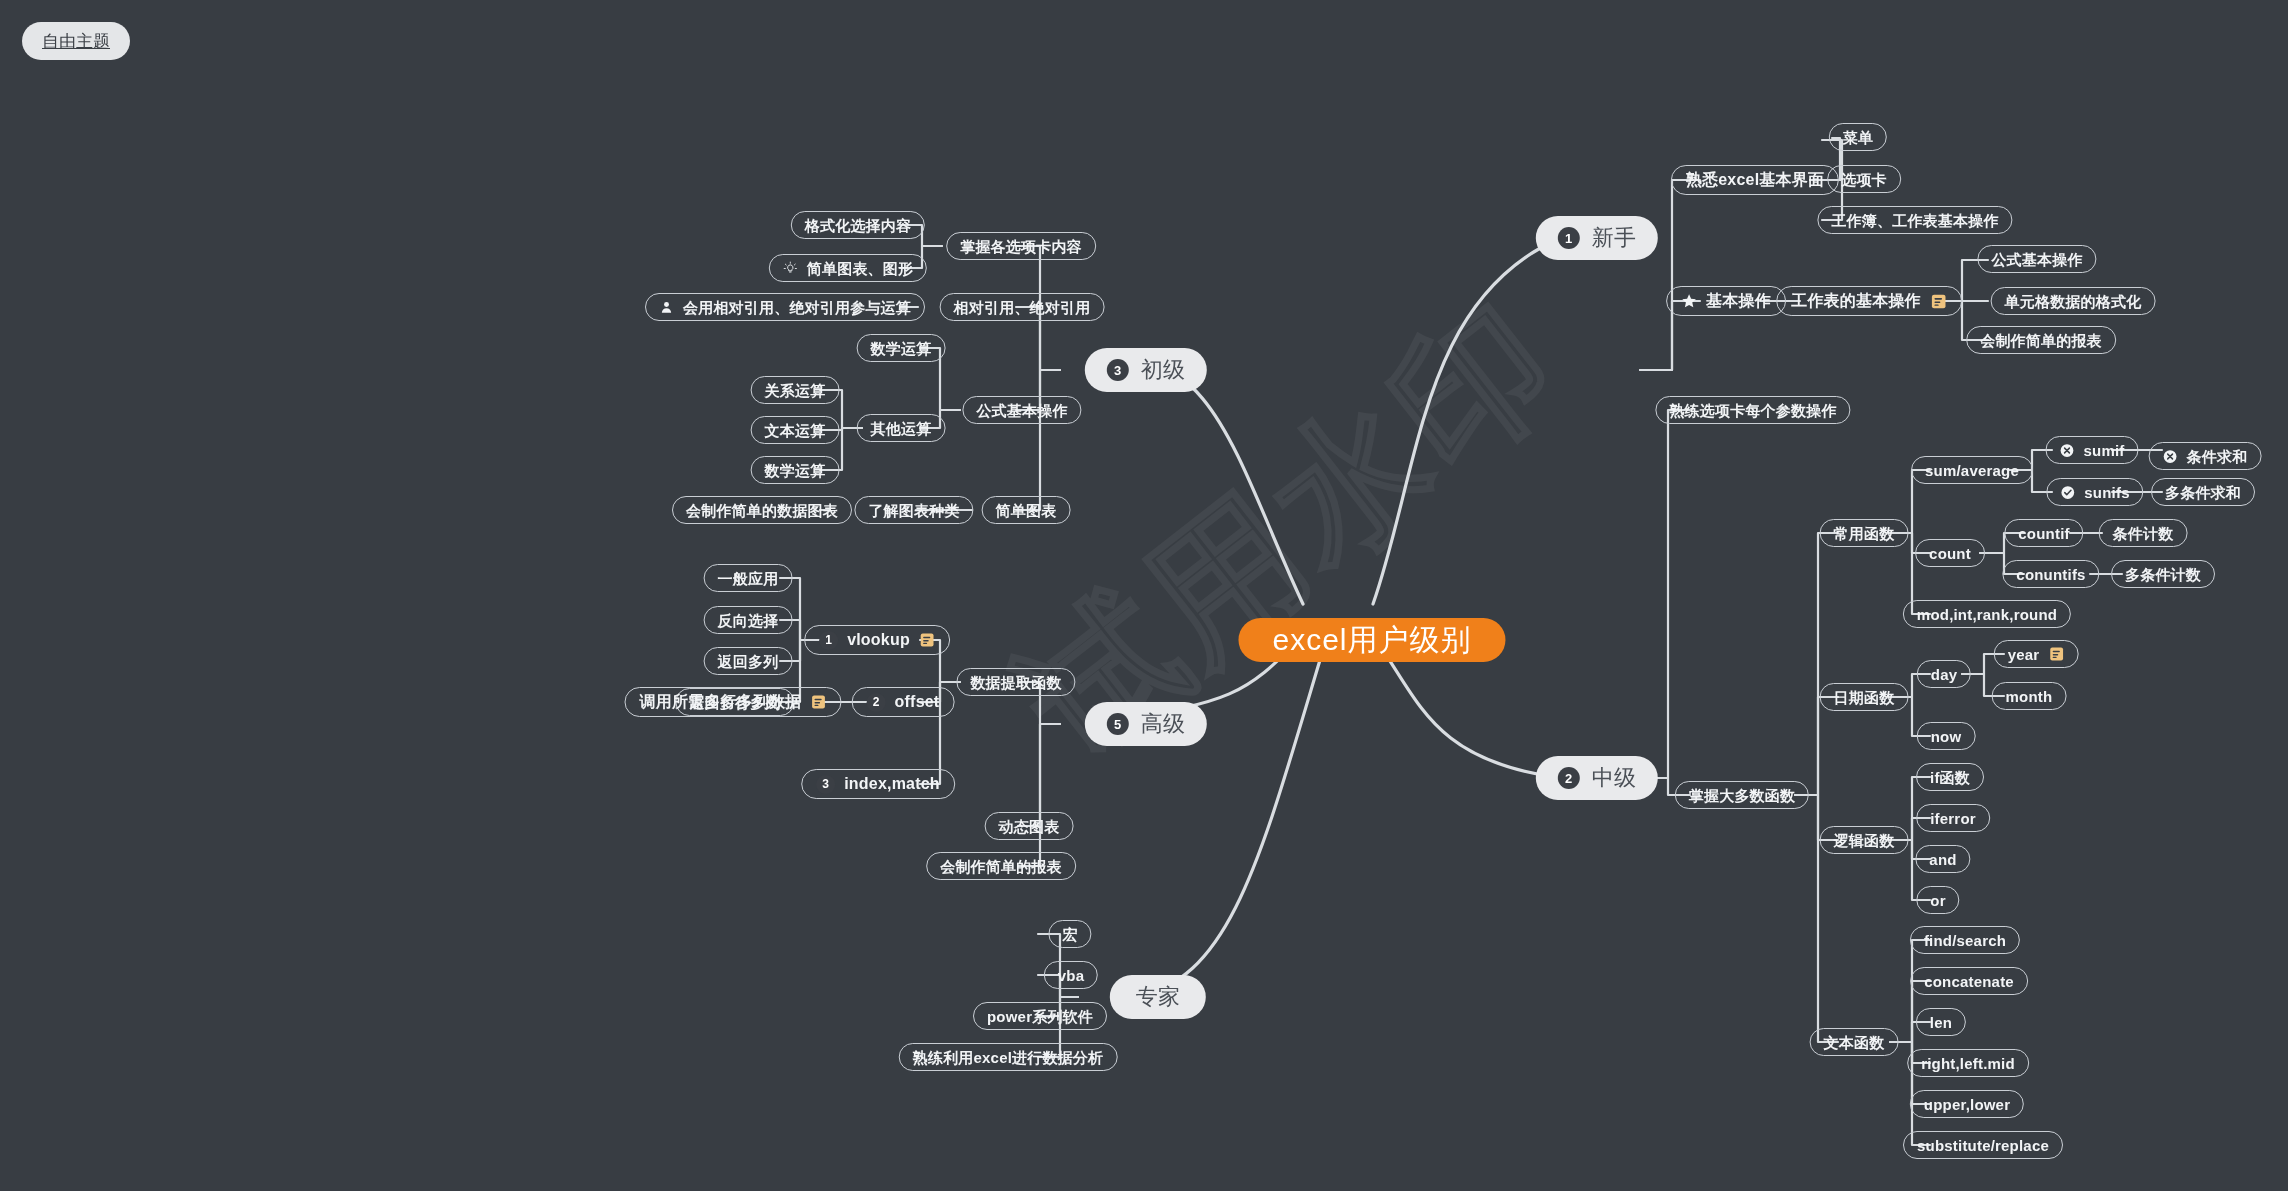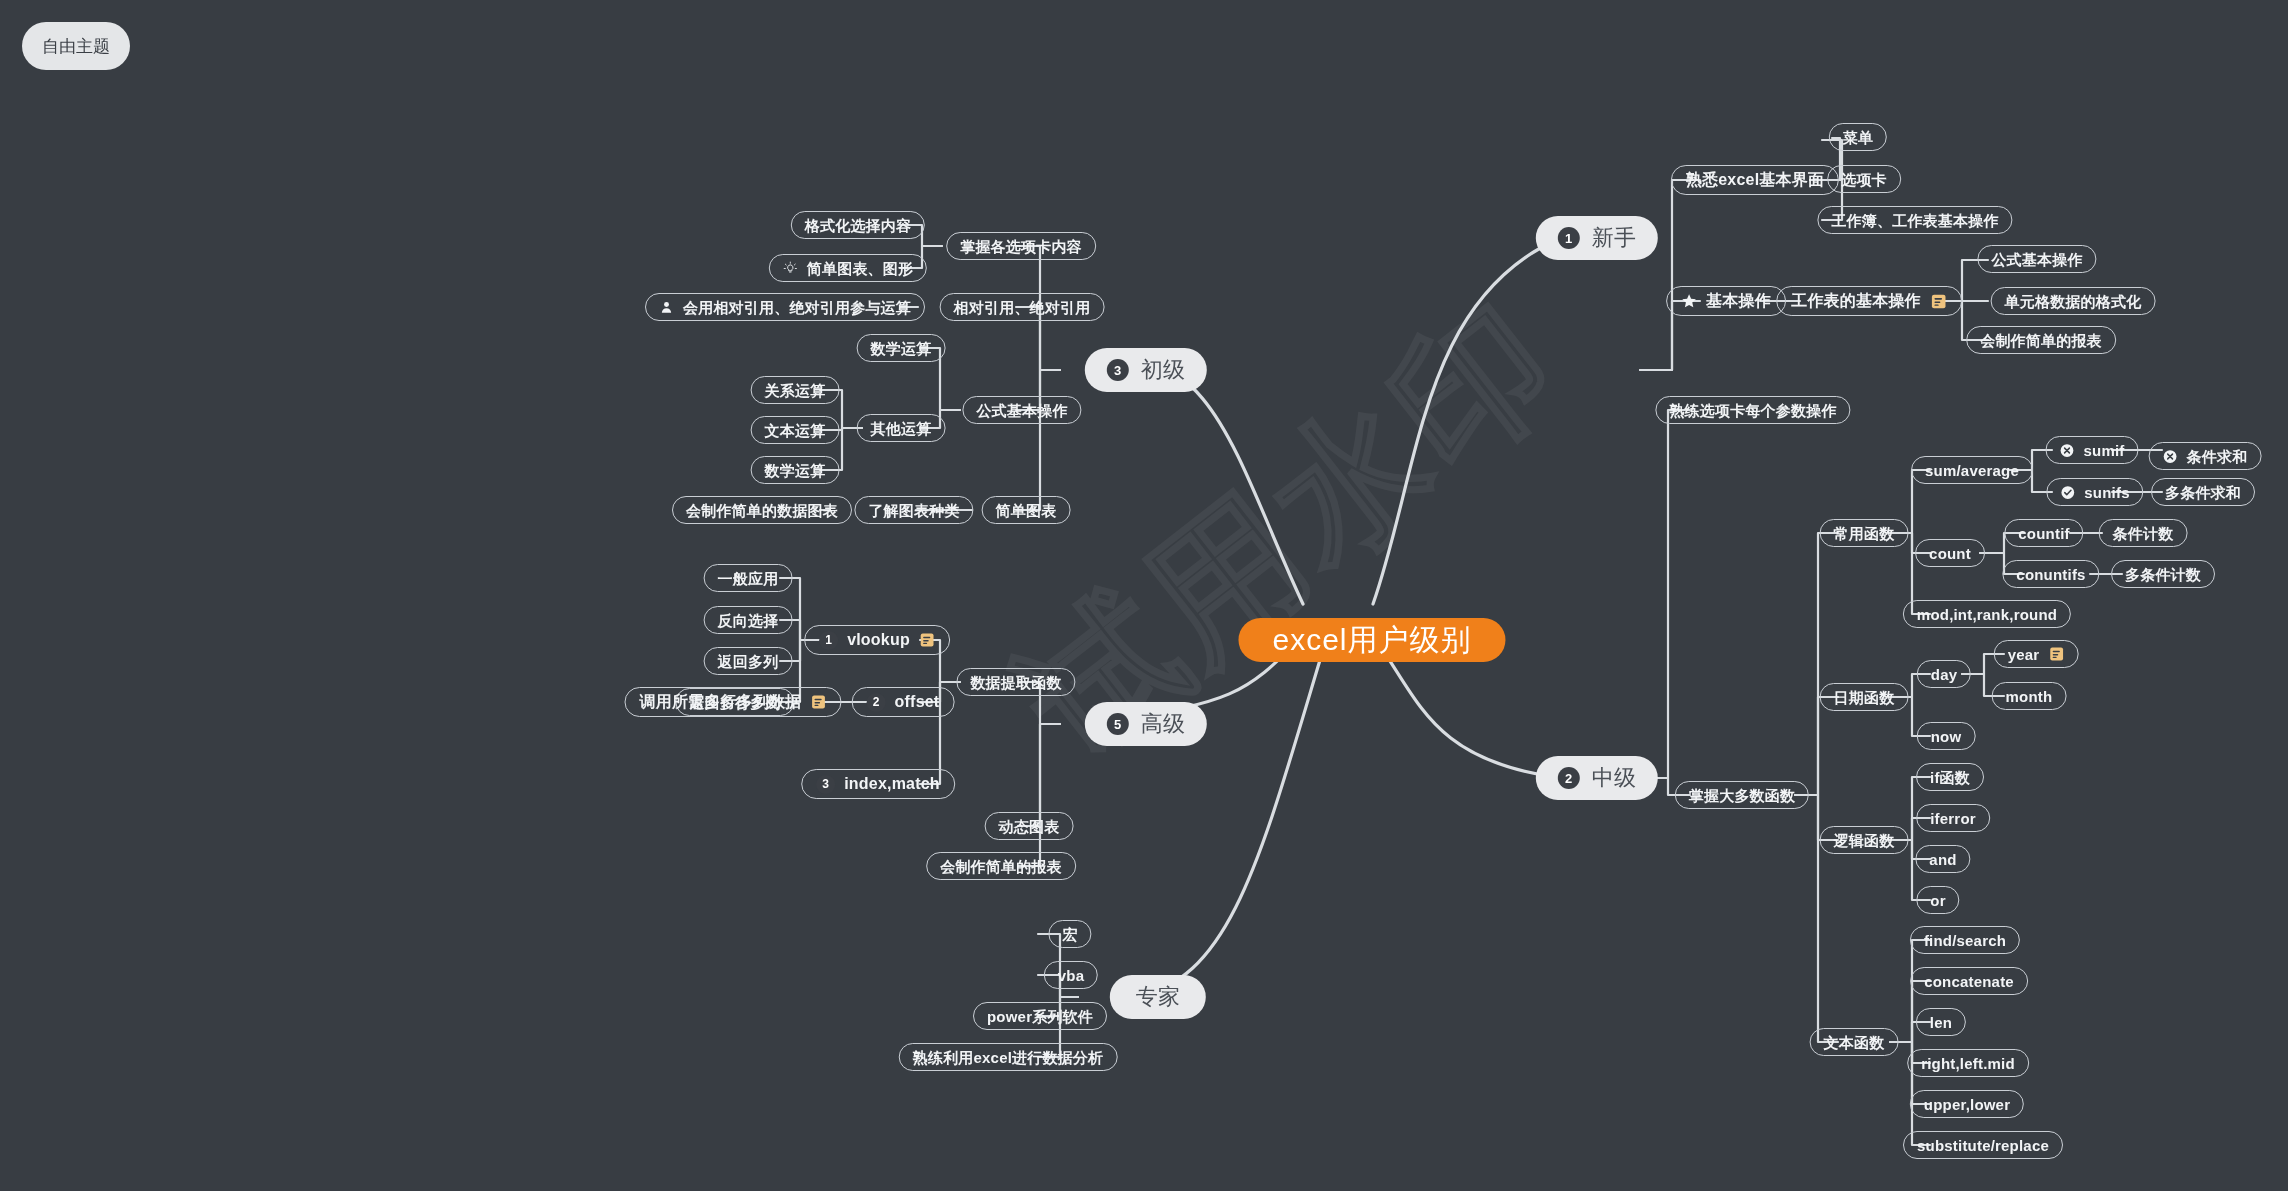--- a/index.html
+++ b/index.html
@@ -52,25 +52,26 @@
     font-size:13px;font-weight:bold;flex:none;
     font-family:"Liberation Sans",sans-serif;
   }
   .ic{flex:none;display:inline-flex;align-items:center;justify-content:center;}
   .ic svg{display:block;}
 
   .topbtn{
     position:absolute;left:22px;top:22px;
     background:#e4e6e8;color:#3a3f45;
     border-radius:999px;
-    padding:0 20px;height:48px;
+    padding:0 20px;height:38px;
     display:flex;align-items:center;
     font-size:17px;
     border:none;
     cursor:pointer;
+    text-decoration:underline;
   }
 
   .watermark{
     position:absolute;
     left:980px;top:430px;
     font-size:150px;
     font-weight:bold;
     color:transparent;
     -webkit-text-stroke:2.5px rgba(255,255,255,0.055);
     transform:rotate(-38deg);

